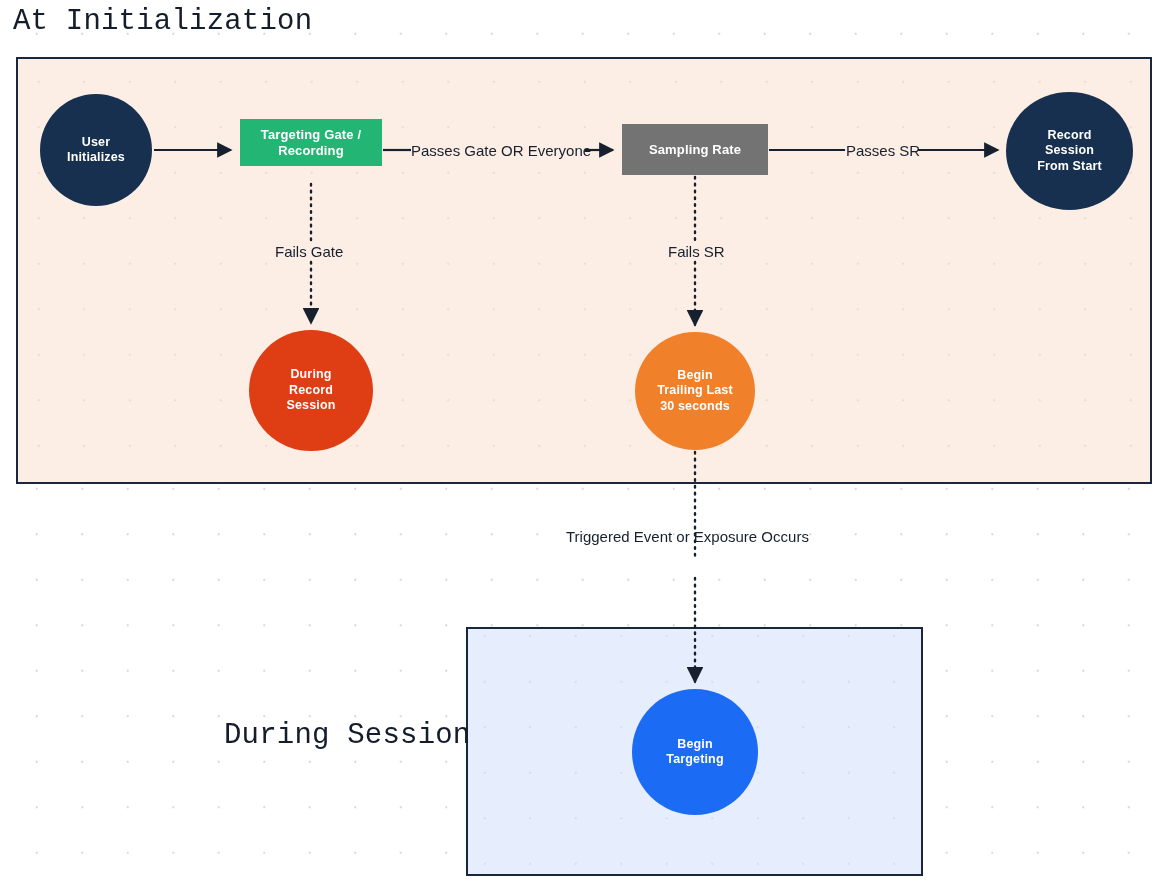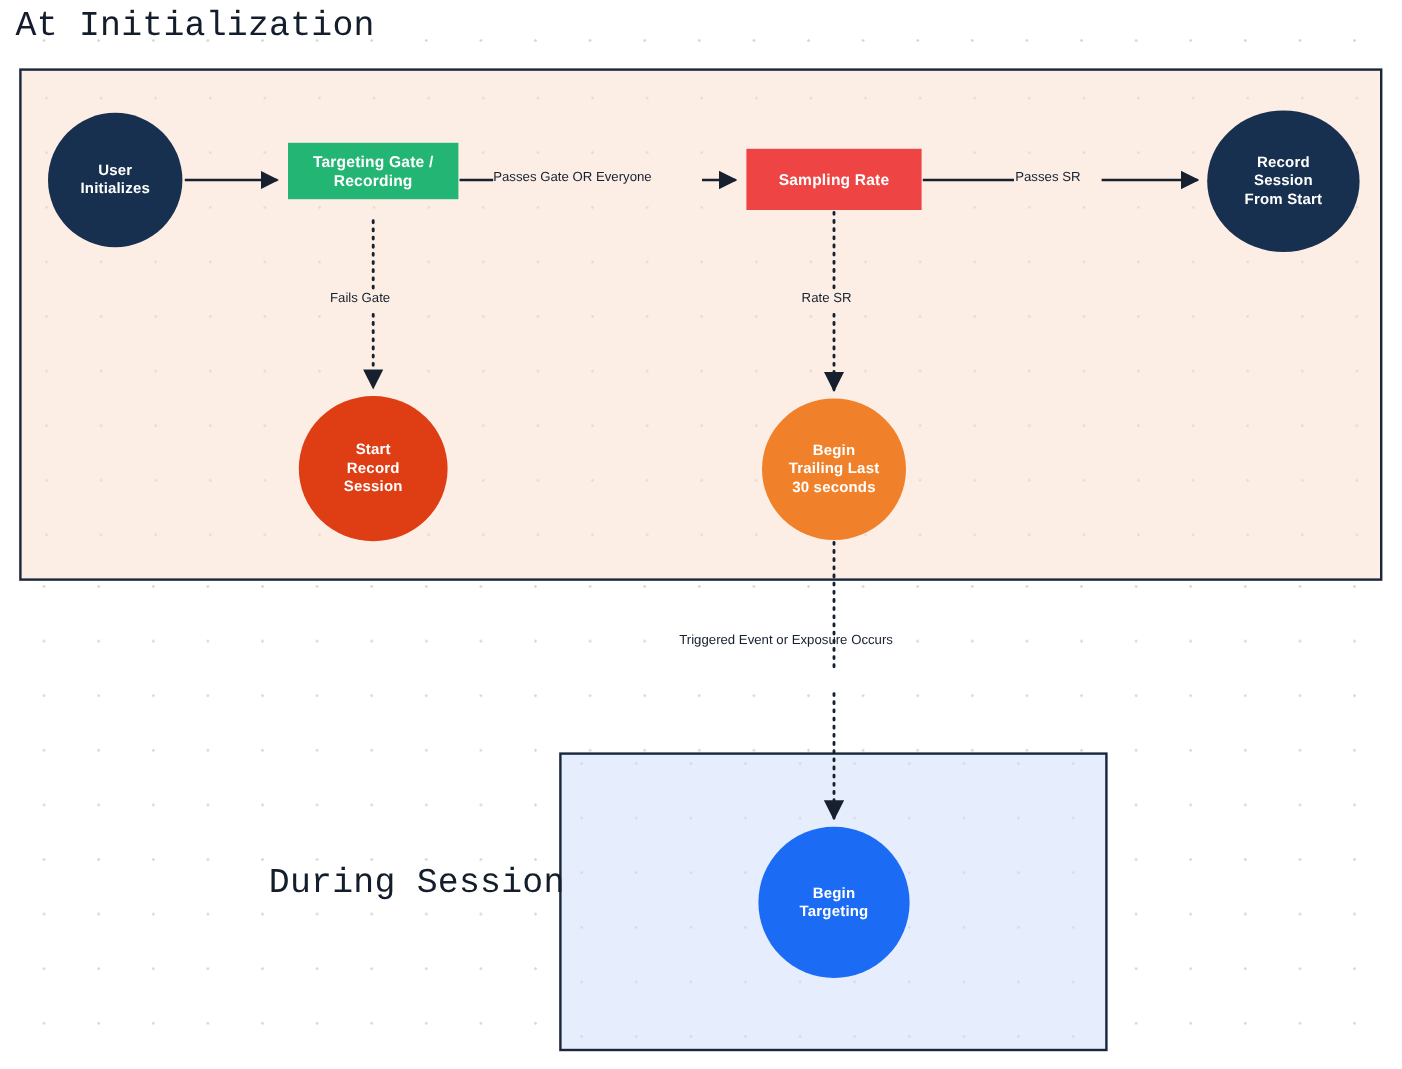--- a/index.html
+++ b/index.html
@@ -54,29 +54,29 @@
     font-weight:700;
     letter-spacing:0.15px;
     box-sizing:border-box;
     z-index:5;
   }
   .circle{border-radius:50%;}
   .rect{}
 
   #node-user{left:40px;top:94px;width:112px;height:112px;background:#17304f;}
   #node-gate{left:240px;top:119px;width:142px;height:47px;background:#23b573;font-size:13px;}
-  #node-sampling{left:622px;top:124px;width:146px;height:51px;background:#ef4444;font-size:13px;}
+  #node-sampling{left:622px;top:124px;width:146px;height:51px;background:#737373;font-size:13px;}
   #node-record{left:1006px;top:92px;width:127px;height:118px;background:#17304f;}
   #node-never{left:249px;top:330px;width:124px;height:121px;background:#df3d14;}
   #node-trailing{left:635px;top:332px;width:120px;height:118px;background:#f0802a;}
   #node-beginrec{left:632px;top:689px;width:126px;height:126px;background:#1b6bf5;font-size:12.5px;}
 
   .edge-label{
     position:absolute;
-    font-size:11px;
+    font-size:15px;
     color:#16202f;
     white-space:nowrap;
     background:transparent;
     z-index:6;
   }
   svg#wires{position:absolute;left:0;top:0;width:1168px;height:891px;z-index:3;pointer-events:none;}
 </style>
 </head>
 <body>
 
@@ -109,21 +109,21 @@
   <line x1="695" y1="177" x2="695" y2="240" stroke="#16202f" stroke-width="2.4" stroke-dasharray="1.6 5.2" stroke-linecap="round"></line>
   <line x1="695" y1="262" x2="695" y2="325" stroke="#16202f" stroke-width="2.4" stroke-dasharray="1.6 5.2" stroke-linecap="round" marker-end="url(#arrow)"></line>
 
   <line x1="695" y1="452" x2="695" y2="556" stroke="#16202f" stroke-width="2.4" stroke-dasharray="1.6 5.2" stroke-linecap="round"></line>
   <line x1="695" y1="578" x2="695" y2="682" stroke="#16202f" stroke-width="2.4" stroke-dasharray="1.6 5.2" stroke-linecap="round" marker-end="url(#arrow)"></line>
 </svg>
 
 <div class="edge-label" style="left:411px;top:142px;">Passes Gate OR Everyone</div>
 <div class="edge-label" style="left:846px;top:142px;">Passes SR</div>
 <div class="edge-label" style="left:275px;top:243px;">Fails Gate</div>
-<div class="edge-label" style="left:668px;top:243px;">Rate SR</div>
+<div class="edge-label" style="left:668px;top:243px;">Fails SR</div>
 <div class="edge-label" style="left:566px;top:528px;">Triggered Event or Exposure Occurs</div>
 
 <div class="node circle" id="node-user">
   <div>
     <div>User</div>
     <div>Initializes</div>
   </div>
 </div>
 
 <div class="node rect" id="node-gate">
@@ -140,21 +140,21 @@
 <div class="node circle" id="node-record">
   <div>
     <div>Record</div>
     <div>Session</div>
     <div>From Start</div>
   </div>
 </div>
 
 <div class="node circle" id="node-never">
   <div>
-    <div>Start</div>
+    <div>During</div>
     <div>Record</div>
     <div>Session</div>
   </div>
 </div>
 
 <div class="node circle" id="node-trailing">
   <div>
     <div>Begin</div>
     <div>Trailing Last</div>
     <div>30 seconds</div>

